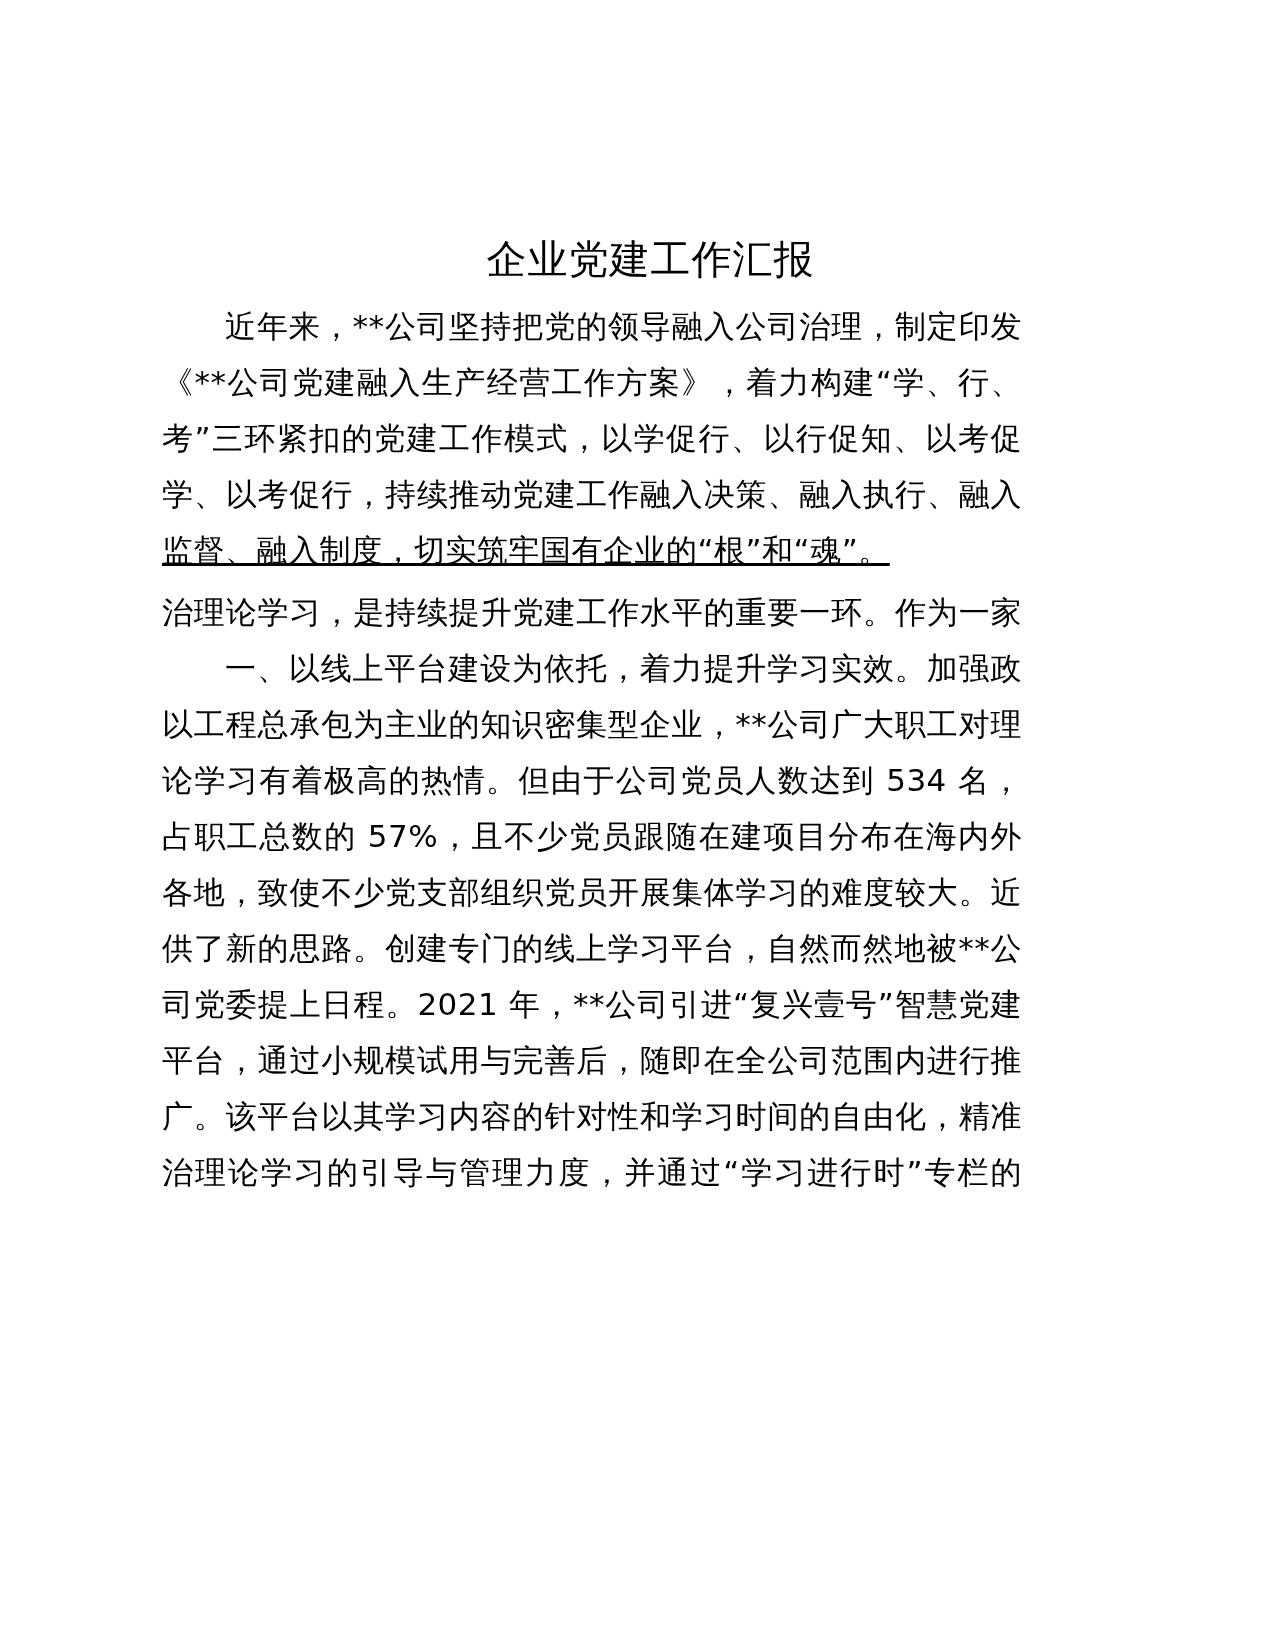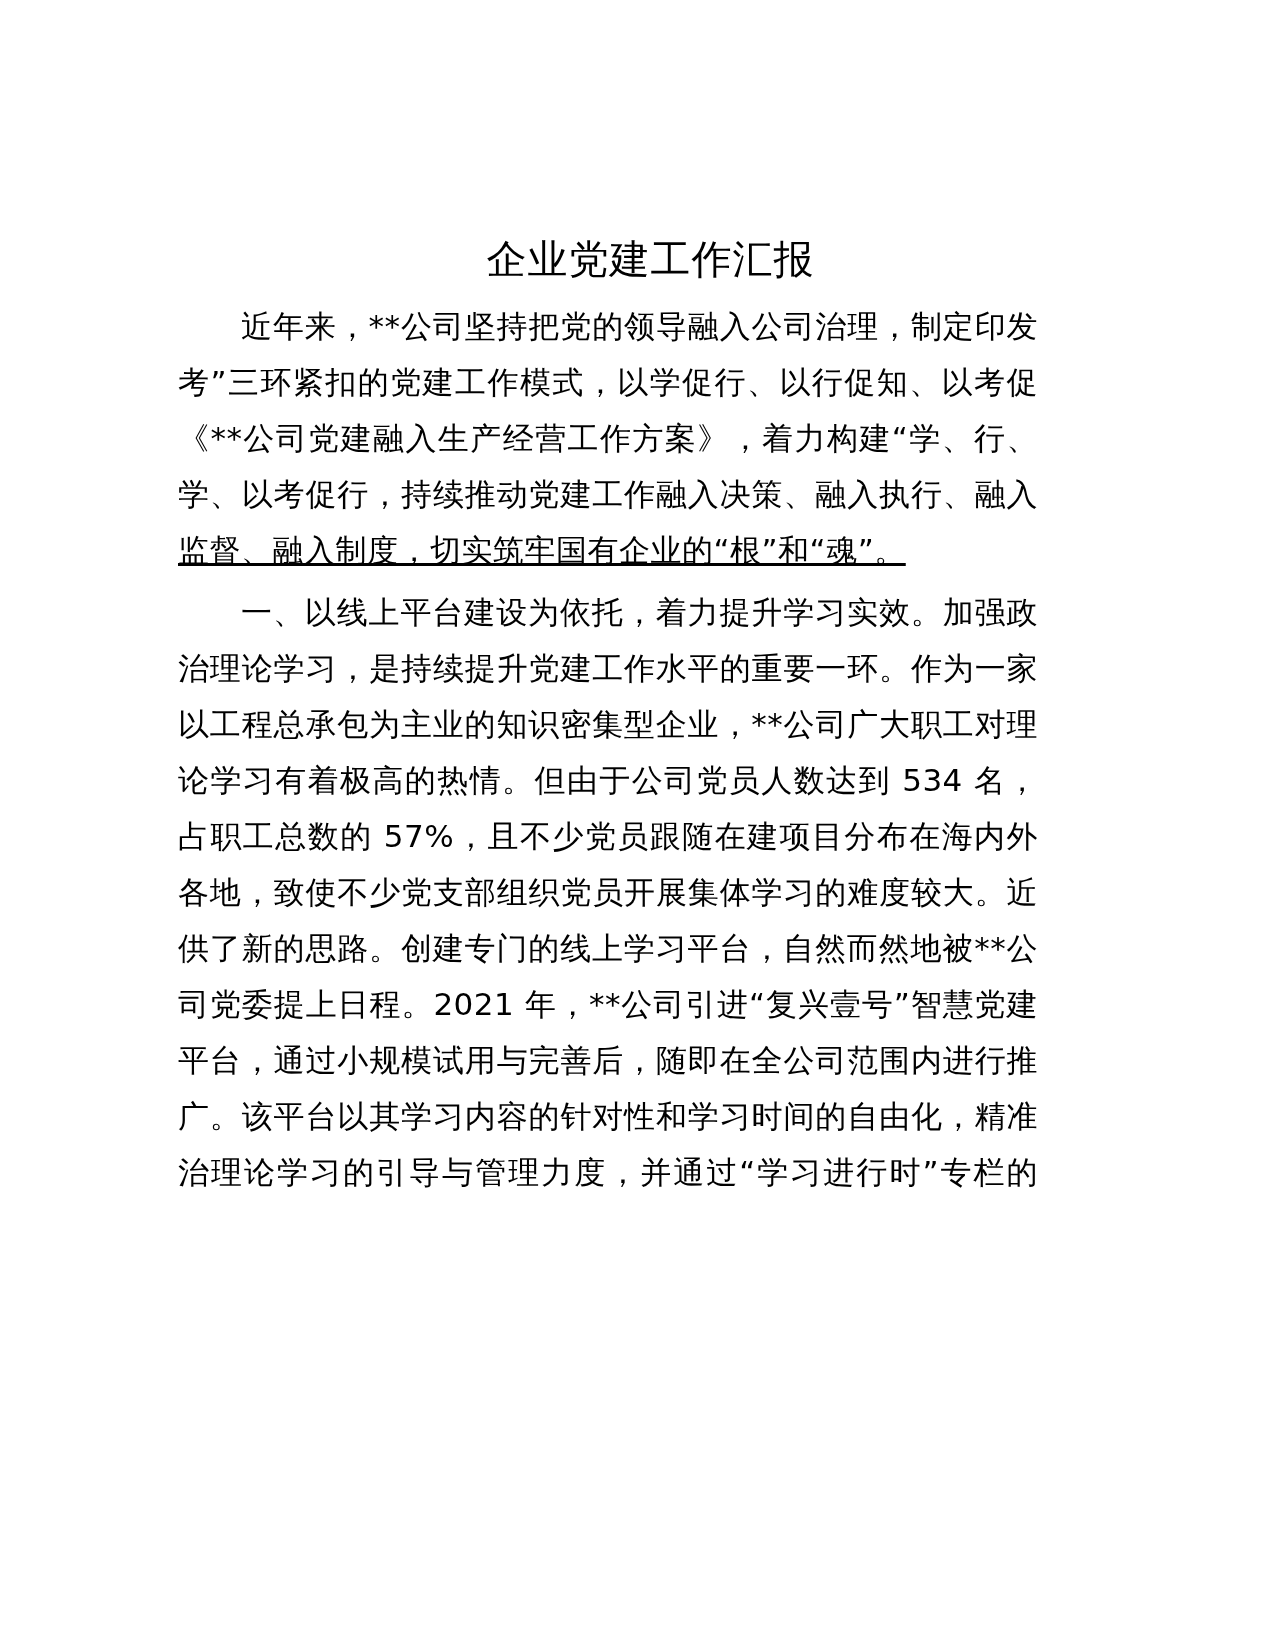--- a/index.html
+++ b/index.html
@@ -30,21 +30,21 @@
       width: 1275px;
       text-align: center;
       font-size: 40px;
       line-height: 56px;
       letter-spacing: 1px;
       font-weight: normal;
       margin: 13px;
     }
     .body-text {
       position: absolute;
-      left: 178px;
+      left: 162px;
       top: 298px;
       width: 860px;
     }
     .line {
       display: block;
       height: 56px;
       line-height: 56px;
       font-size: 31px;
       white-space: nowrap;
       text-align: justify;
@@ -65,29 +65,29 @@
   </style>
 </head>
 <body>
 
 <div class="page">
   <h1 class="title">企业党建工作汇报</h1>
 
   <div class="body-text">
     <div>
       <span class="line indent">近年来，**公司坚持把党的领导融入公司治理，制定印发</span>
+      <span class="line">《**公司党建融入生产经营工作方案》，着力构建“学、行、</span>
       <span class="line">考”三环紧扣的党建工作模式，以学促行、以行促知、以考促</span>
-      <span class="line">《**公司党建融入生产经营工作方案》，着力构建“学、行、</span>
       <span class="line">学、以考促行，持续推动党建工作融入决策、融入执行、融入</span>
       <span class="line last">监督、融入制度，切实筑牢国有企业的“根”和“魂”。</span>
     </div>
     <span class="para-gap"></span>
     <div>
+      <span class="line">治理论学习，是持续提升党建工作水平的重要一环。作为一家</span>
       <span class="line indent">一、以线上平台建设为依托，着力提升学习实效。加强政</span>
-      <span class="line">治理论学习，是持续提升党建工作水平的重要一环。作为一家</span>
       <span class="line">以工程总承包为主业的知识密集型企业，**公司广大职工对理</span>
       <span class="line">论学习有着极高的热情。但由于公司党员人数达到 534 名，</span>
       <span class="line">占职工总数的 57%，且不少党员跟随在建项目分布在海内外</span>
       <span class="line">各地，致使不少党支部组织党员开展集体学习的难度较大。近</span>
       <span class="line">供了新的思路。创建专门的线上学习平台，自然而然地被**公</span>
       <span class="line">司党委提上日程。2021 年，**公司引进“复兴壹号”智慧党建</span>
       <span class="line">平台，通过小规模试用与完善后，随即在全公司范围内进行推</span>
       <span class="line">广。该平台以其学习内容的针对性和学习时间的自由化，精准</span>
       <span class="line">治理论学习的引导与管理力度，并通过“学习进行时”专栏的</span>
     </div>

